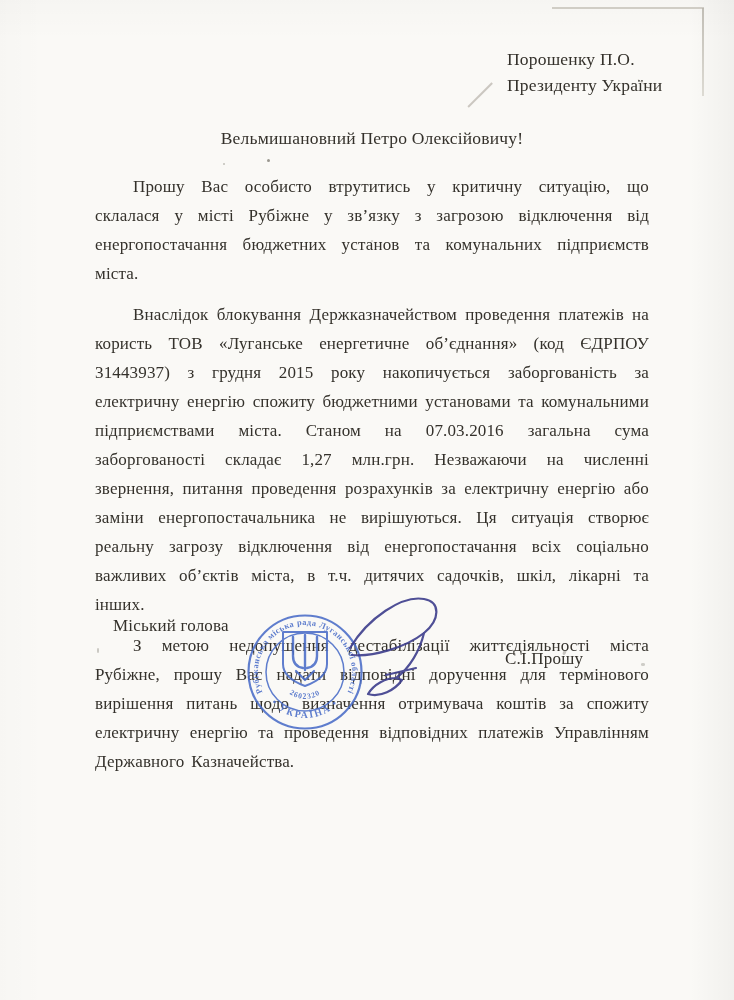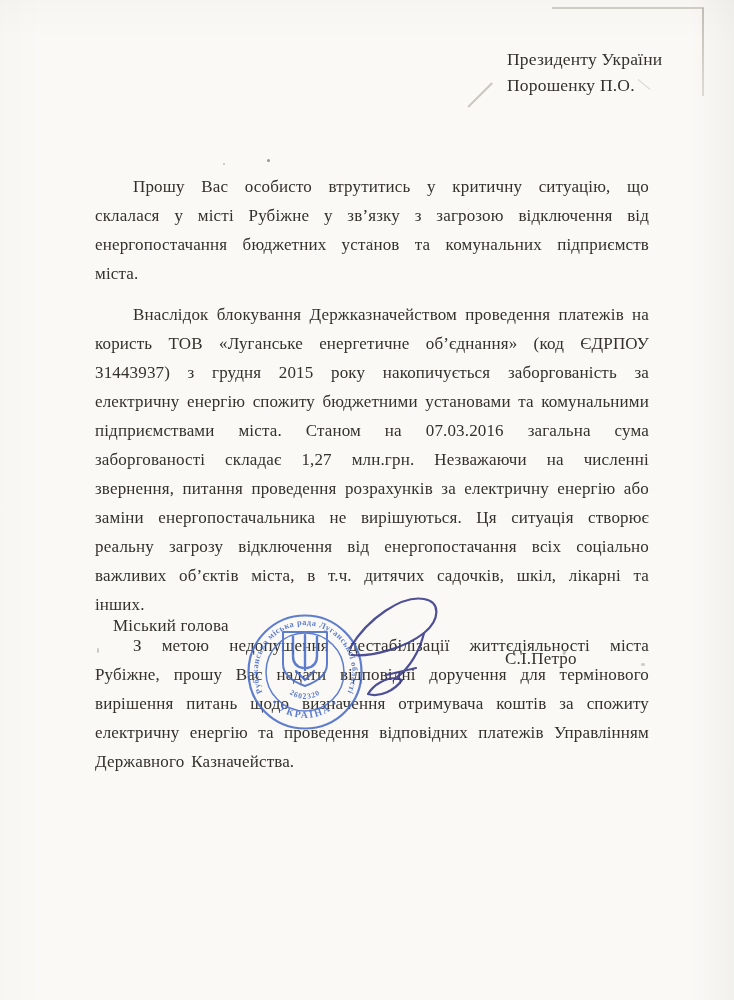--- a/index.html
+++ b/index.html
@@ -90,33 +90,34 @@
   <div class="artifact slash-2"></div>
   <div class="artifact speck speck-1"></div>
   <div class="artifact speck speck-2"></div>
   <div class="artifact speck speck-3"></div>
   <div class="artifact speck speck-4"></div>
   <div class="artifact speck speck-5"></div>
   <div class="artifact speck speck-6"></div>
   <div class="artifact speck speck-7"></div>
 
   <div class="recipient">
+    <div>Порошенку П.О.</div>
     <div>Президенту України</div>
-    <div>Порошенку П.О.</div>
   </div>
 
+  <div class="salutation">Вельмишановний Петро Олексійовичу!</div>
 
   <div class="body-text">
     <p>Прошу Вас особисто втрутитись у критичну ситуацію, що склалася у місті Рубіжне у зв’язку з загрозою відключення від енергопостачання бюджетних установ та комунальних підприємств міста.</p>
     <p>Внаслідок блокування Держказначейством проведення платежів на користь ТОВ «Луганське енергетичне об’єднання» (код ЄДРПОУ 31443937) з грудня 2015 року накопичується заборгованість за електричну енергію спожиту бюджетними установами та комунальними підприємствами міста. Станом на 07.03.2016 загальна сума заборгованості складає 1,27 млн.грн. Незважаючи на численні звернення, питання проведення розрахунків за електричну енергію або заміни енергопостачальника не вирішуються. Ця ситуація створює реальну загрозу відключення від енергопостачання всіх соціально важливих об’єктів міста, в т.ч. дитячих садочків, шкіл, лікарні та інших.</p>
     <p>З метою недопущення дестабілізації життєдіяльності міста Рубіжне, прошу Вас надати відповідні доручення для термінового вирішення питань щодо визначення отримувача коштів за спожиту електричну енергію та проведення відповідних платежів Управлінням Державного Казначейства.</p>
   </div>
 
   <div class="sig-title">Міський голова</div>
-  <div class="sig-name">С.І.Петро</div>
+  <div class="sig-name">С.І.Прошу</div>
 
   <svg class="stamp-svg" width="172" height="172" viewBox="0 0 172 172">
     <defs>
       <path id="ringTop" d="M 40.4 103.9 A 47 47 0 1 1 125.6 103.9" fill="none"></path>
       <path id="ringBottom" d="M 44 108.4 A 46 46 0 0 0 122 108.4" fill="none"></path>
       <path id="codeArc" d="M 61 99.5 A 27 27 0 0 0 105 99.5" fill="none"></path>
     </defs>
 
     <g fill="none" stroke="#4a6dc8">
       <circle cx="83" cy="84" r="56.5" stroke-width="2.2"></circle>

